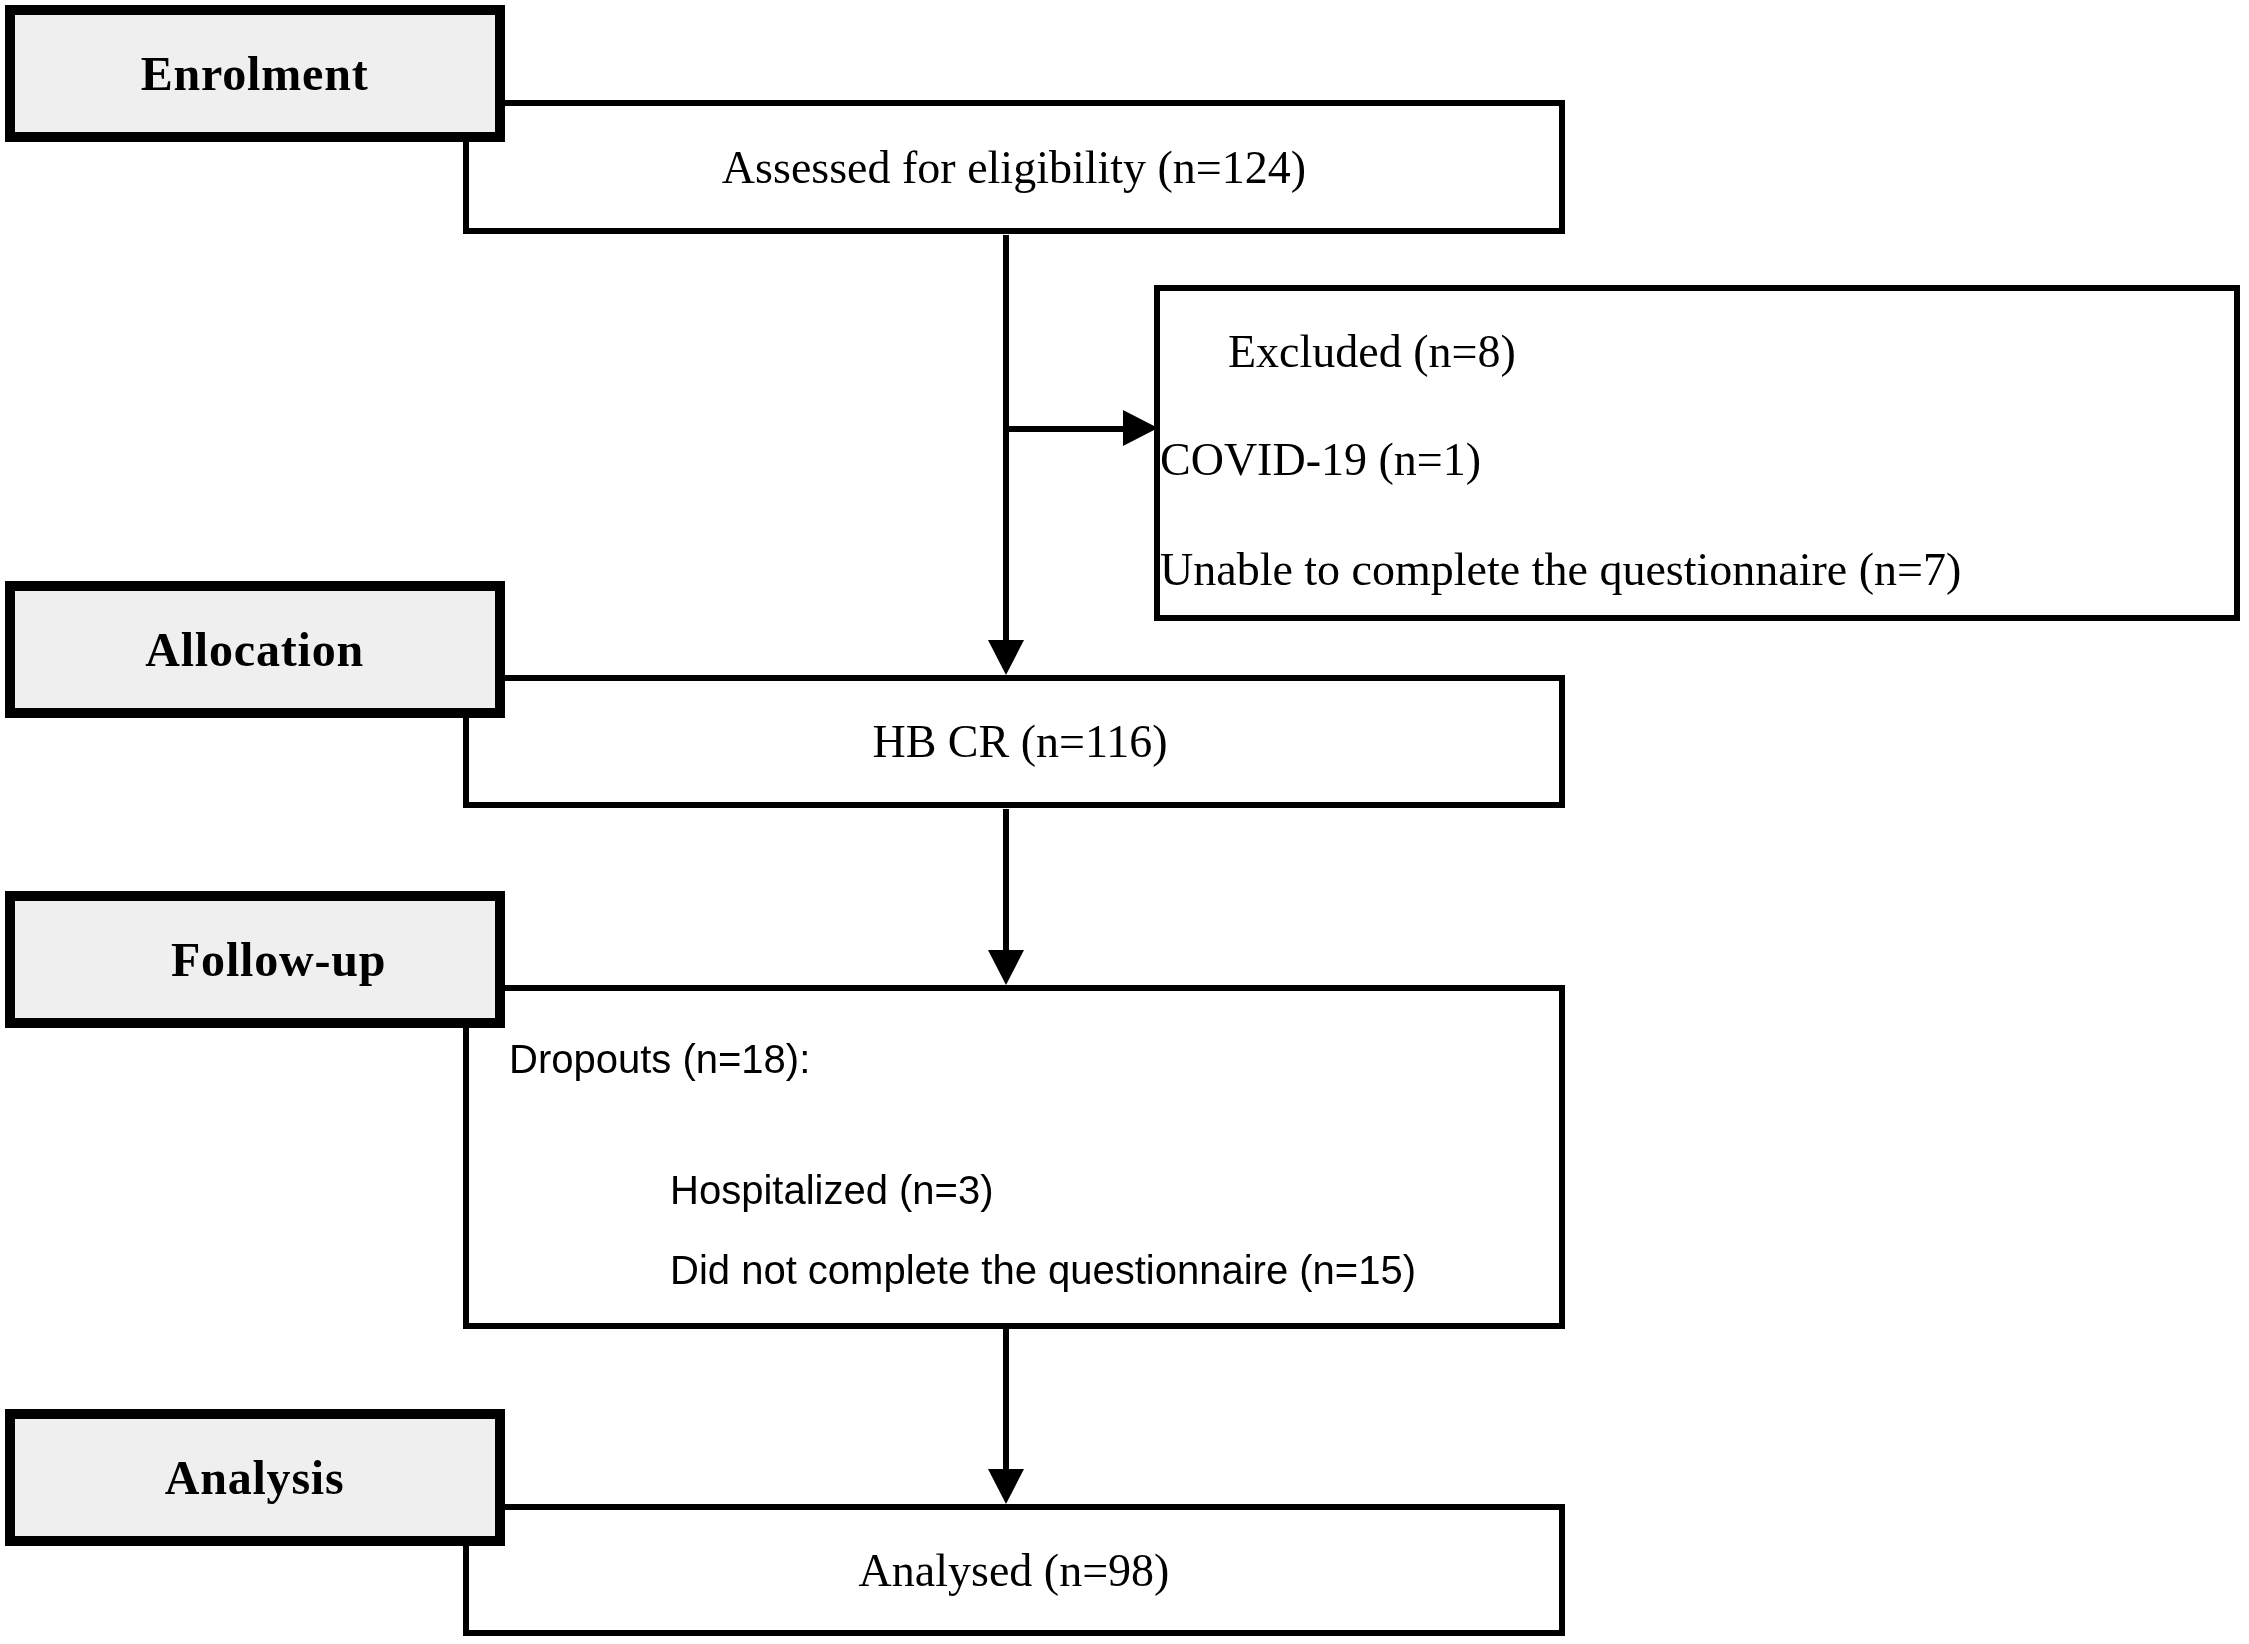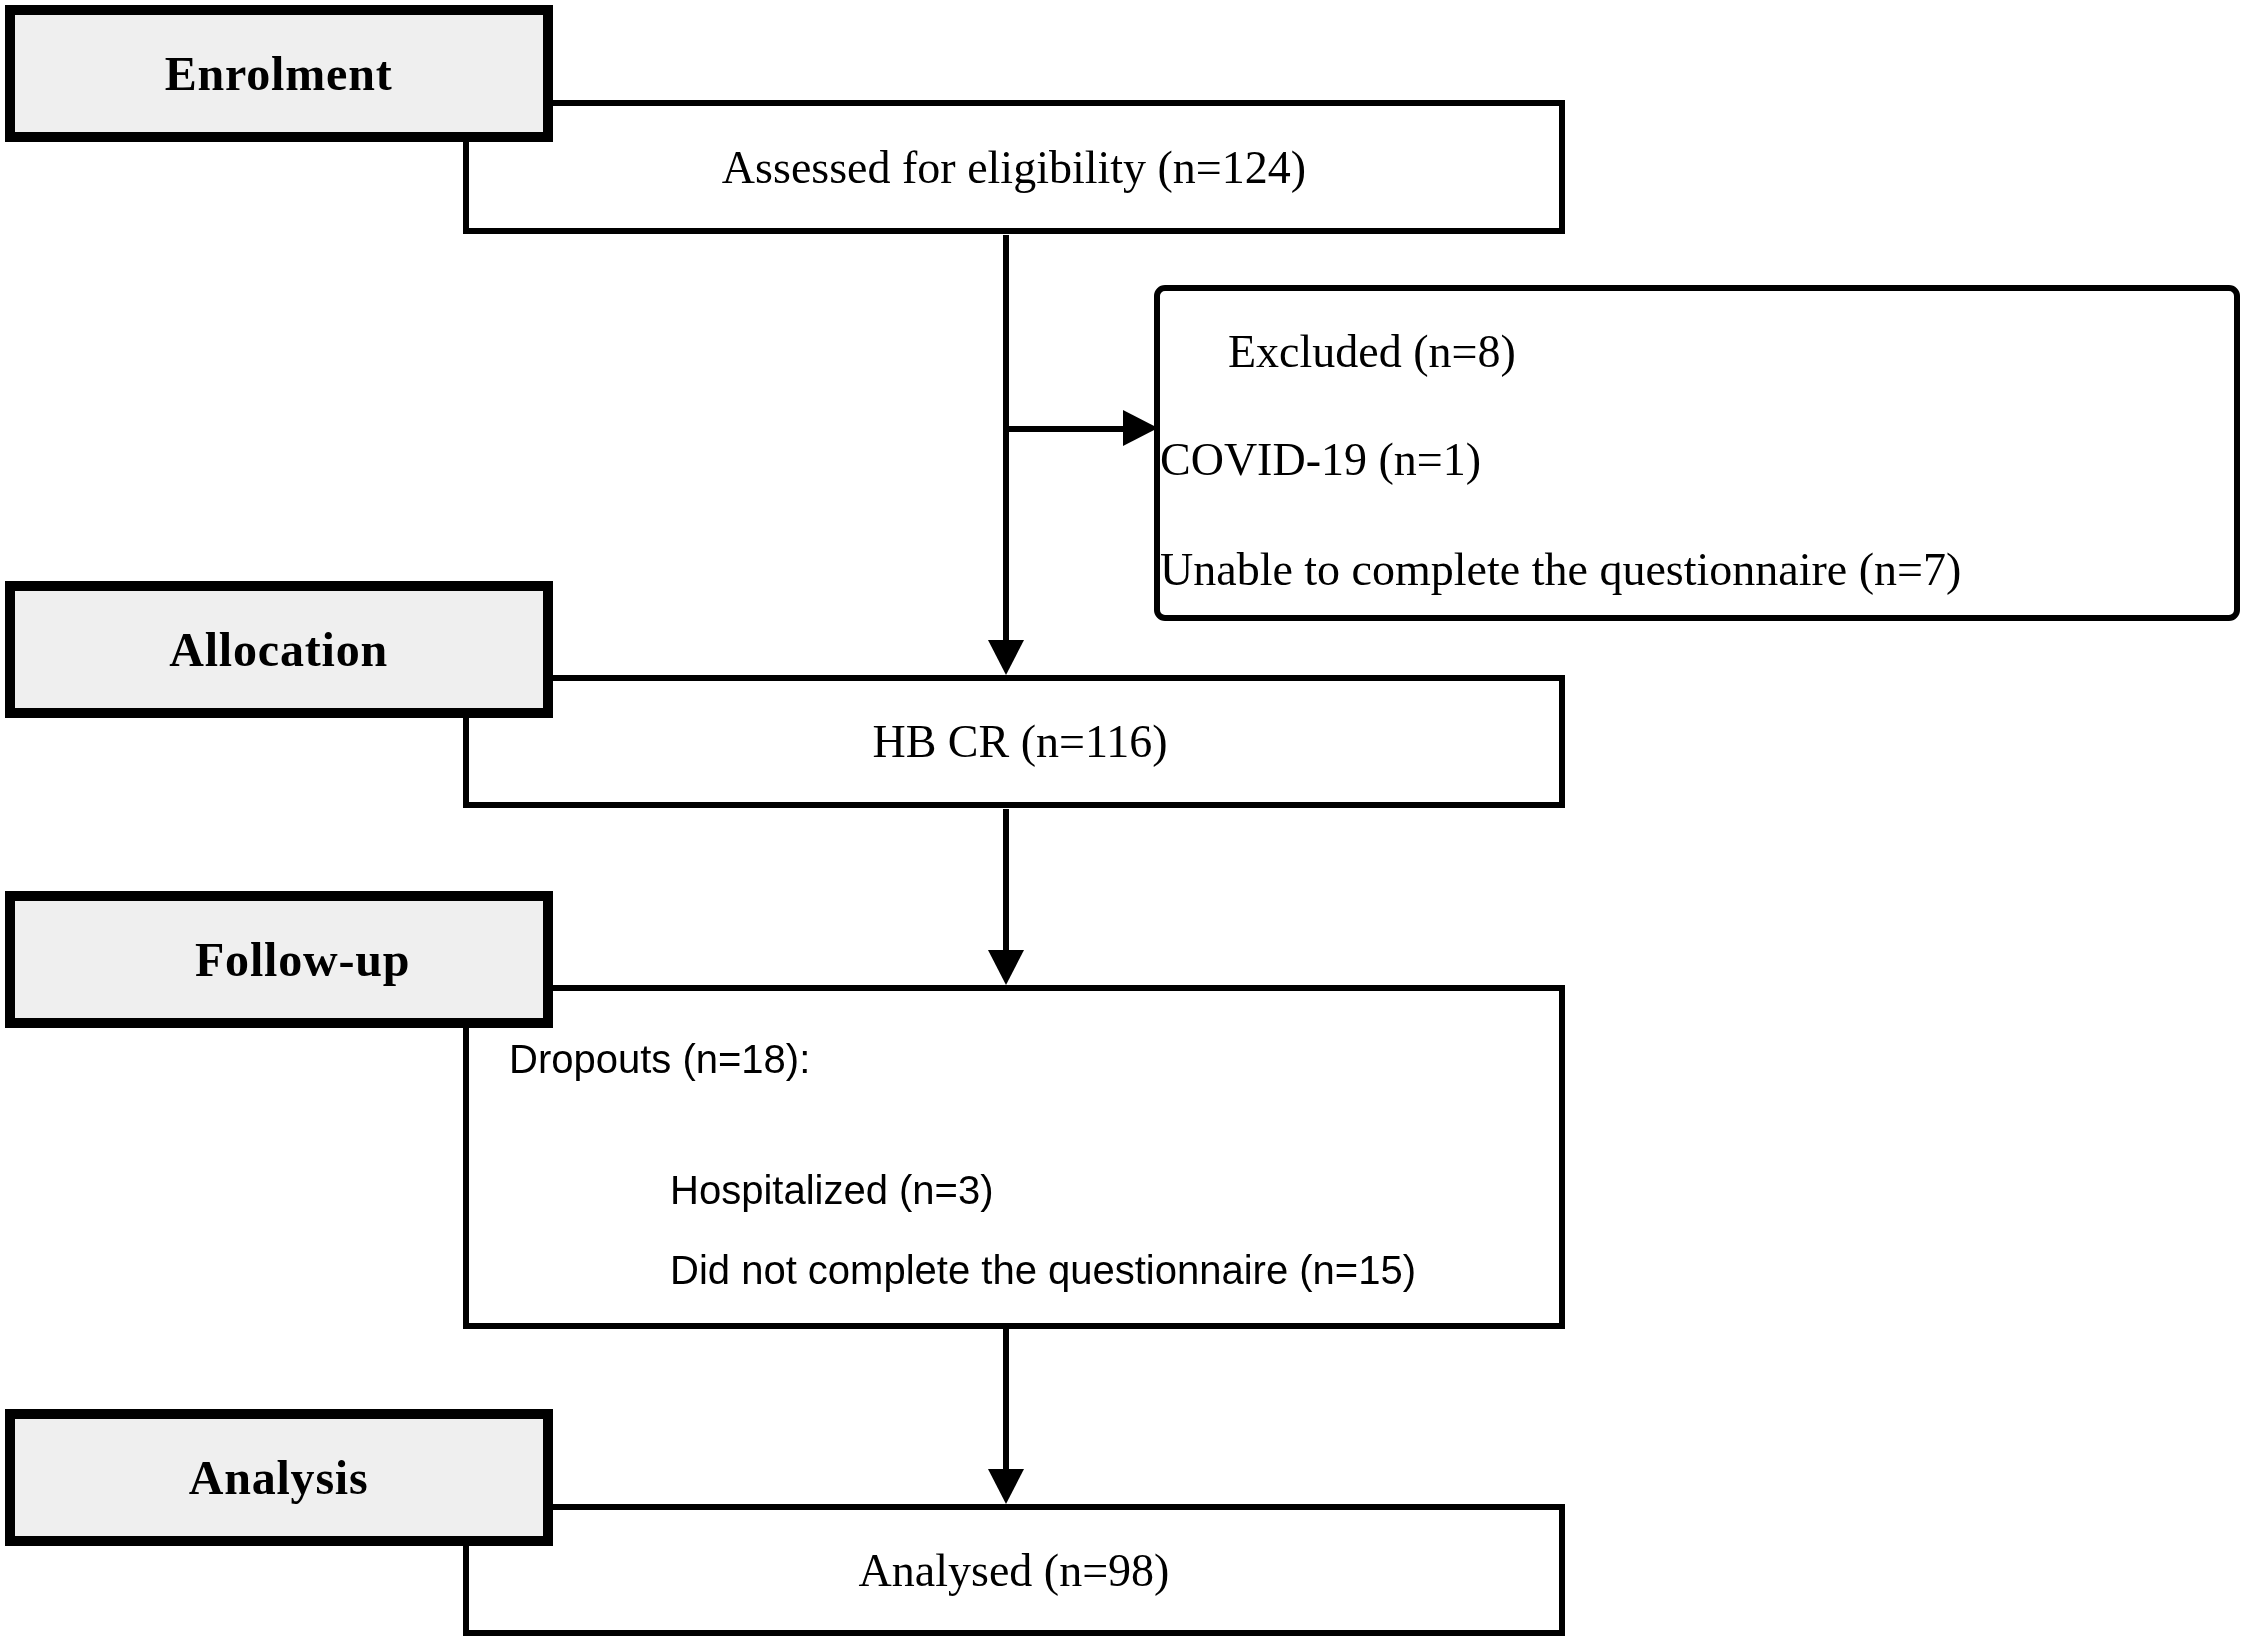--- a/index.html
+++ b/index.html
@@ -13,21 +13,21 @@
     height: 1645px;
     background: #ffffff;
     font-family: "Liberation Serif", serif;
     color: #000000;
     overflow: hidden;
   }
   
   .stage-box {
     position: absolute;
     left: 4.6px;
-    width: 548px;
+    width: 500px;
     height: 137px;
     box-sizing: border-box;
     background: #efefef;
     border: 10px solid #000000;
     display: flex;
     align-items: center;
     justify-content: center;
     z-index: 3;
   }
   .stage-box .stage-label {
@@ -118,21 +118,21 @@
     <span class="stage-label">Follow-up</span>
   </div>
   <div class="stage-box" style="top:1409px;">
     <span class="stage-label">Analysis</span>
   </div>
 
   <div class="flow-box centered" style="left:463px; top:100px; width:1102px; height:134px;">
     <span>Assessed for eligibility (n=124)</span>
   </div>
 
-  <div class="flow-box" style="left:1154px; top:285px; width:1086px; height:336px;border-radius:11px;">
+  <div class="flow-box" style="left:1154px; top:285px; width:1086px; height:336px;">
     <div class="excluded-inner">
       <div class="title-line">Excluded (n=8)</div>
       <div class="item-line first">COVID-19 (n=1)</div>
       <div class="item-line second">Unable to complete the questionnaire (n=7)</div>
     </div>
   </div>
 
   <div class="flow-box centered" style="left:463px; top:675px; width:1102px; height:133px;padding-left:12px;">
     <span>HB CR (n=116)</span>
   </div>

